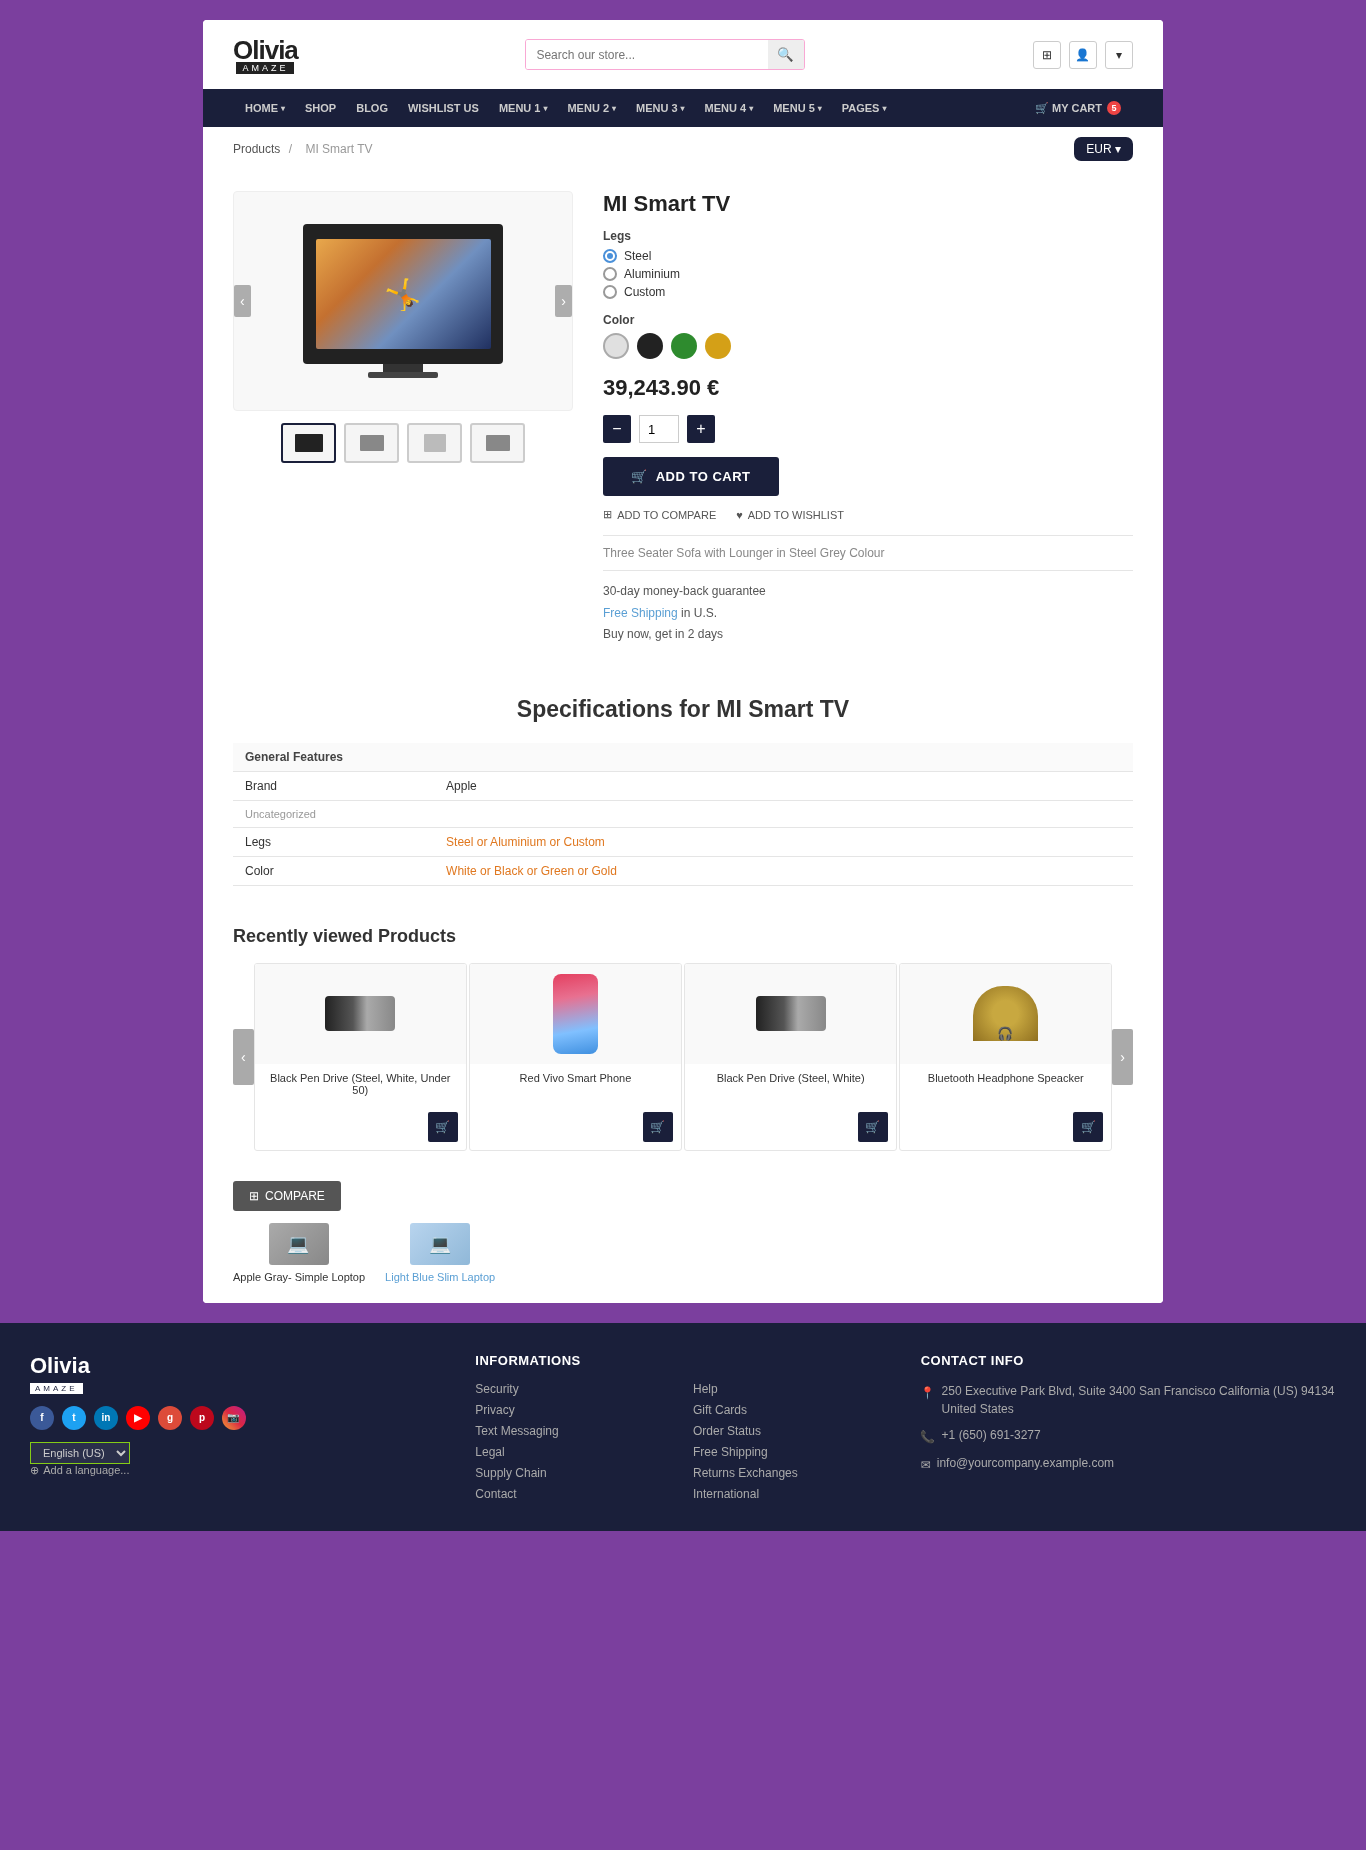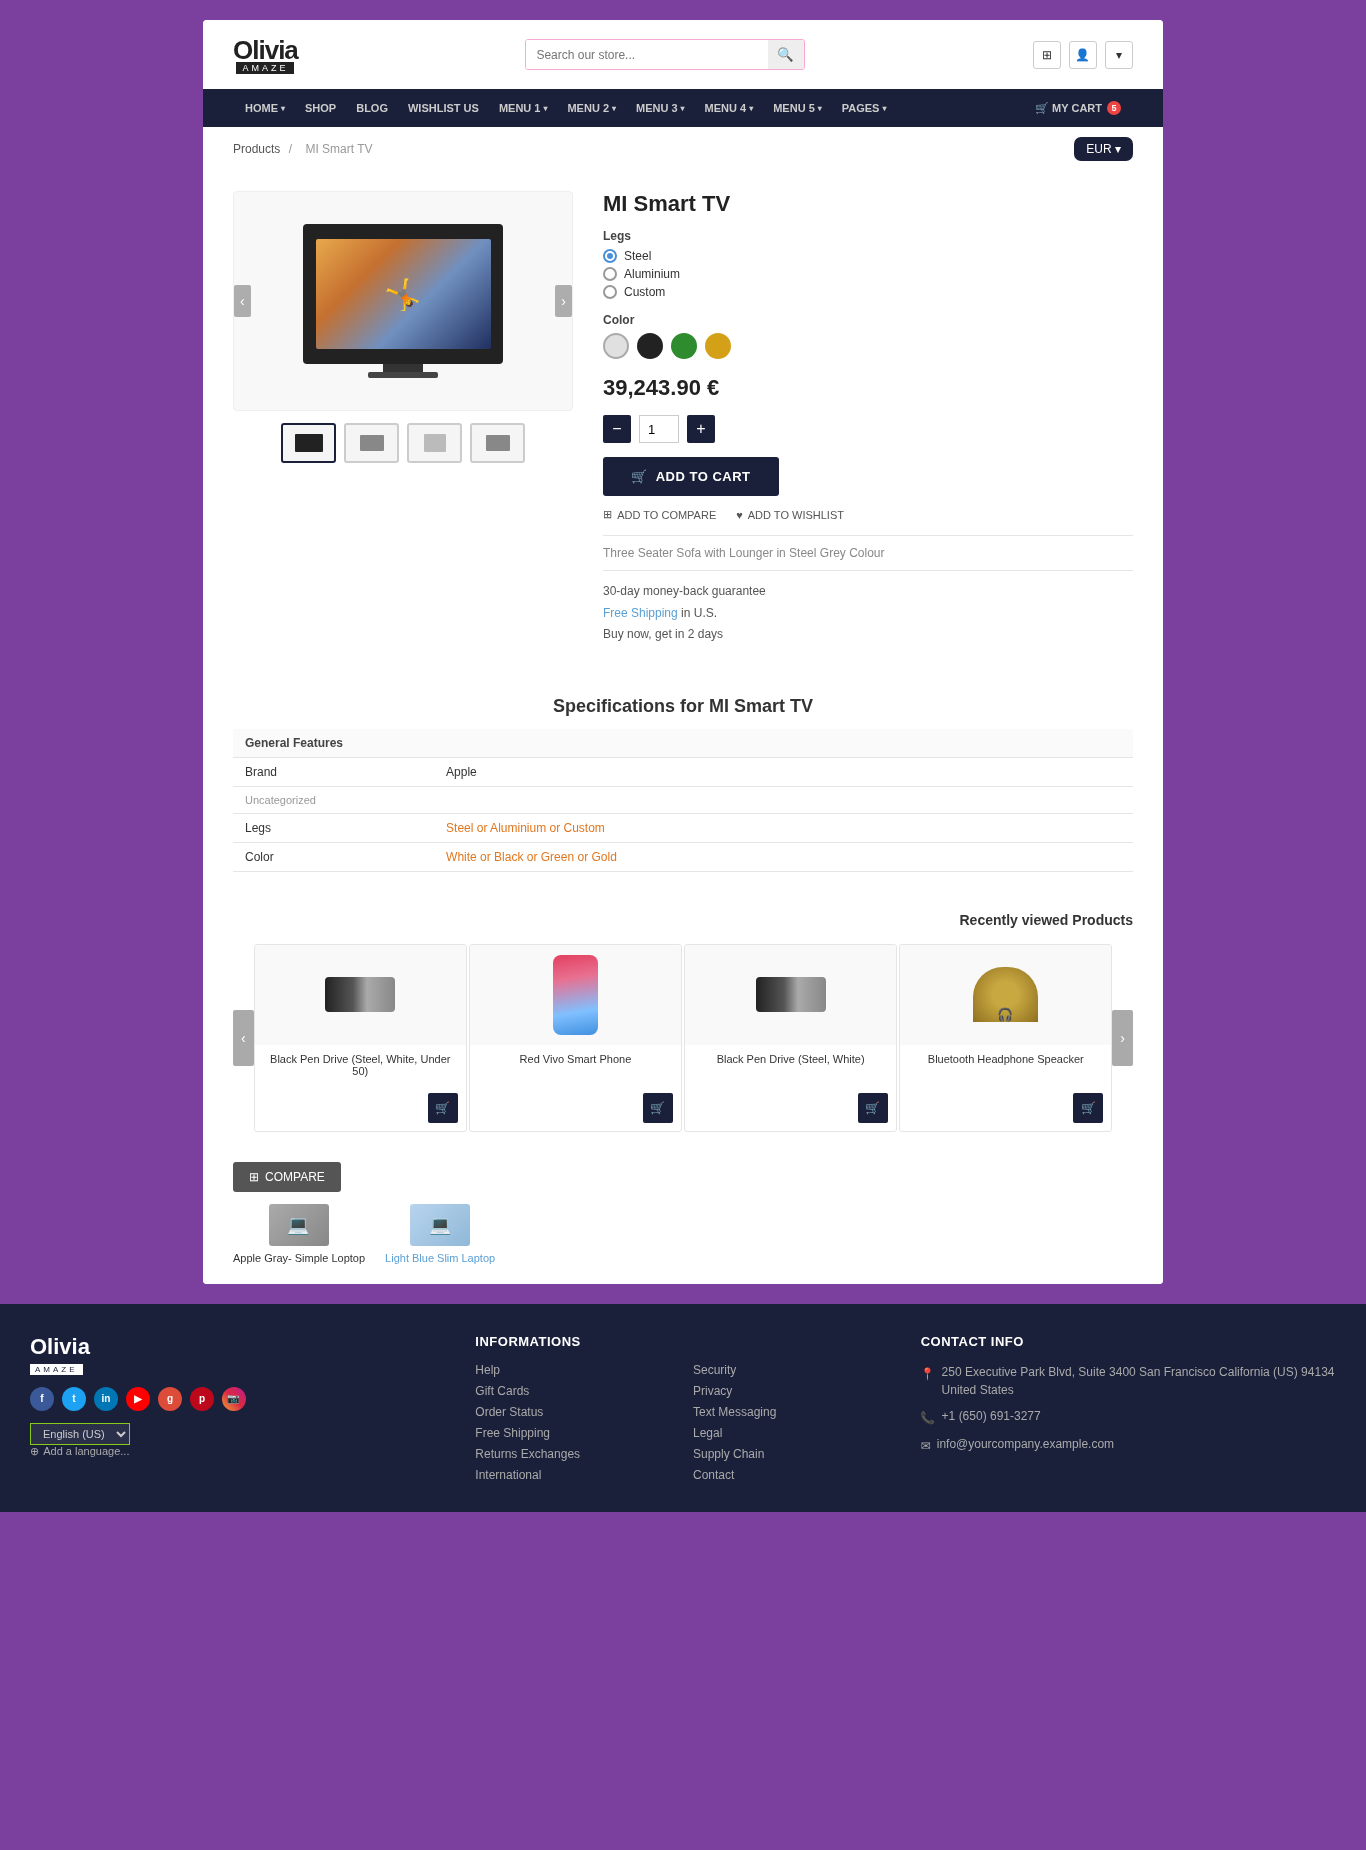--- a/index.html
+++ b/index.html
@@ -68,30 +68,30 @@
     .add-to-cart-btn { background: #1a1f3a; color: #fff; border: none; padding: 12px 28px; font-size: 13px; font-weight: 700; cursor: pointer; border-radius: 3px; display: flex; align-items: center; gap: 8px; margin-bottom: 12px; letter-spacing: 0.5px; }
     .secondary-actions { display: flex; gap: 20px; margin-bottom: 14px; }
     .sec-btn { background: none; border: none; font-size: 11px; color: #555; cursor: pointer; display: flex; align-items: center; gap: 5px; }
     .divider { border: none; border-top: 1px solid #e5e5e5; margin: 10px 0; }
     .product-desc { font-size: 12px; color: #888; margin-bottom: 8px; }
     .guarantee-list { font-size: 12px; color: #555; line-height: 1.8; }
     .guarantee-list span { color: #5a9fd4; }
 
     
     .specs-section { padding: 20px 30px; background: #fff; }
-    .specs-title { text-align: center; font-size: 18px; font-weight: 700; color: #333; margin-bottom: 12px; }
+    .specs-title { text-align: center; font-size: 23px; font-weight: 700; color: #333; margin-bottom: 20px; }
     .specs-table { width: 100%; border-collapse: collapse; font-size: 12px; }
     .specs-table td { padding: 7px 12px; border-bottom: 1px solid #e5e5e5; color: #333; }
     .specs-table .section-header td { font-weight: 700; color: #444; background: #fafafa; }
     .specs-table .sub-label { color: #999; font-size: 11px; }
     .specs-link { color: #e07820; text-decoration: none; }
 
     
     .recently-section { padding: 20px 30px; background: #fff; }
-    .recently-title { text-align: right; font-size: 14px; font-weight: 700; color: #333; margin-bottom: 16px; }
+    .recently-title { text-align: left; font-size: 18px; font-weight: 700; color: #333; margin-bottom: 16px; }
     .products-carousel { position: relative; display: flex; align-items: center; gap: 0; }
     .carousel-arrow { background: #aaa; color: #fff; border: none; padding: 20px 8px; cursor: pointer; font-size: 14px; border-radius: 2px; z-index: 2; }
     .products-grid { display: flex; gap: 2px; flex: 1; overflow: hidden; }
     .product-card { flex: 1; border: 1px solid #e5e5e5; border-radius: 3px; overflow: hidden; display: flex; flex-direction: column; }
     .product-card-img { height: 100px; display: flex; align-items: center; justify-content: center; background: #f9f9f9; padding: 10px; }
     .product-card-name { padding: 8px; font-size: 11px; color: #333; text-align: center; flex: 1; }
     .product-card-footer { padding: 8px; display: flex; justify-content: flex-end; }
     .cart-icon-btn { background: #1a1f3a; color: #fff; border: none; width: 30px; height: 30px; cursor: pointer; border-radius: 2px; display: flex; align-items: center; justify-content: center; font-size: 12px; }
 
     
@@ -395,34 +395,34 @@
     <div class="add-lang">
       <span>⊕</span>
       <span>Add a language...</span>
     </div>
   </div>
 
   <div class="footer-col">
     <div class="footer-heading">INFORMATIONS</div>
     <div class="footer-links-2col">
       <div class="footer-col2 footer-links">
+        <a href="#">Security</a>
+        <a href="#">Privacy</a>
+        <a href="#">Text Messaging</a>
+        <a href="#">Legal</a>
+        <a href="#">Supply Chain</a>
+        <a href="#">Contact</a>
+      </div>
+      <div class="footer-col2 footer-links">
         <a href="#">Help</a>
         <a href="#">Gift Cards</a>
         <a href="#">Order Status</a>
         <a href="#">Free Shipping</a>
         <a href="#">Returns Exchanges</a>
         <a href="#">International</a>
-      </div>
-      <div class="footer-col2 footer-links">
-        <a href="#">Security</a>
-        <a href="#">Privacy</a>
-        <a href="#">Text Messaging</a>
-        <a href="#">Legal</a>
-        <a href="#">Supply Chain</a>
-        <a href="#">Contact</a>
       </div>
     </div>
   </div>
 
   <div class="footer-col contact-info">
     <div class="footer-heading">CONTACT INFO</div>
     <p>
       <span class="contact-icon">📍</span>
       <span>250 Executive Park Blvd, Suite 3400  San Francisco California (US) 94134 United States</span>
     </p>

